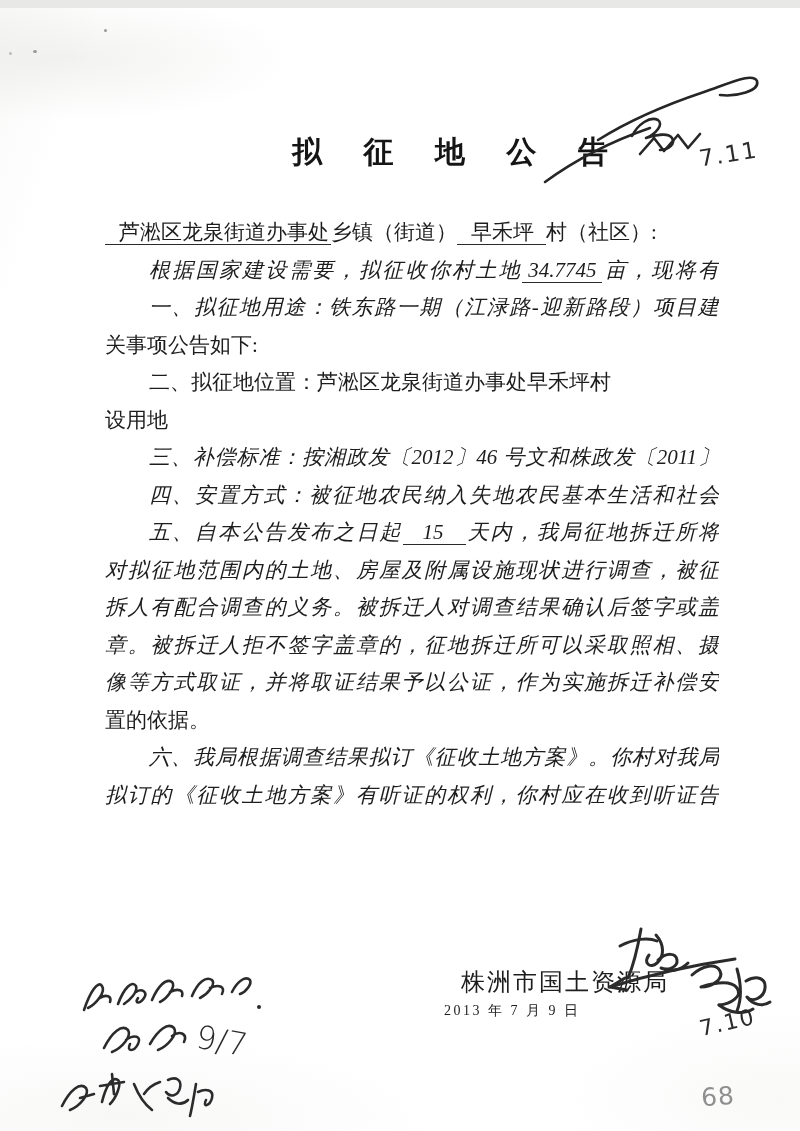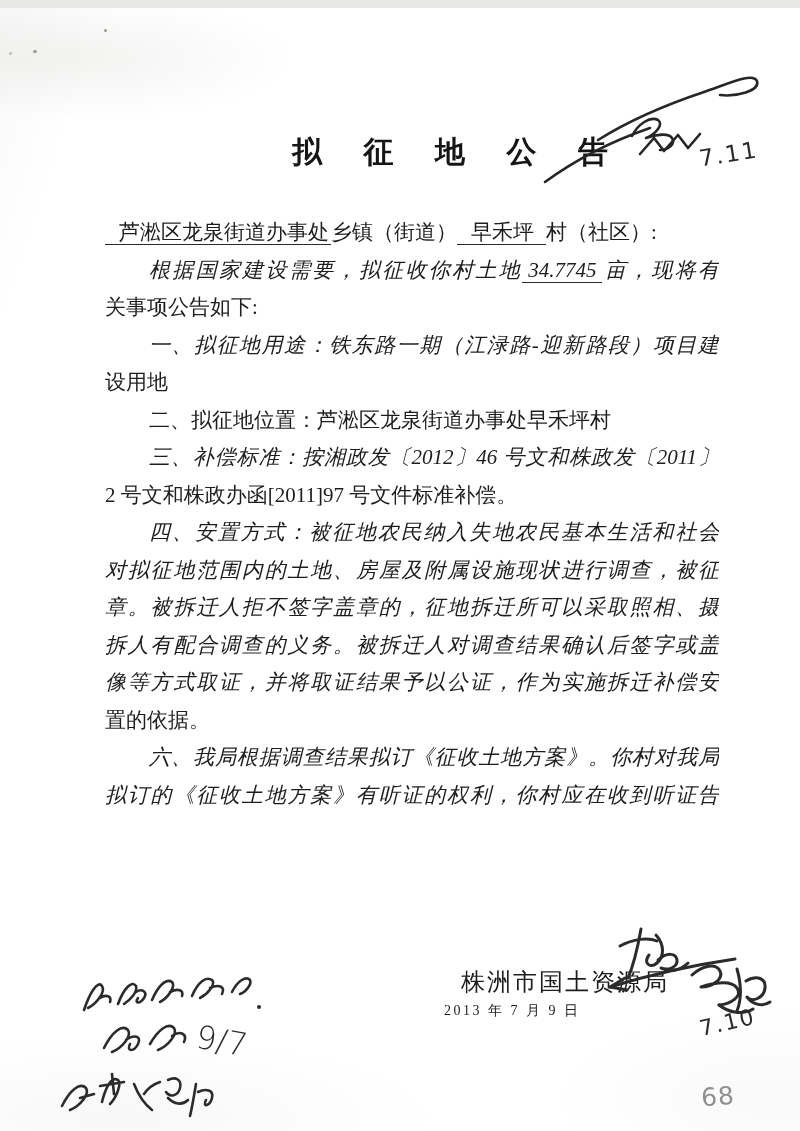--- a/index.html
+++ b/index.html
@@ -59,30 +59,30 @@
   <div class="texture"></div>
   <span class="speck s1"></span>
   <span class="speck s2"></span>
   <span class="speck s3"></span>
 
   <h1 class="title">拟 征 地 公 告</h1>
 
   <div class="doc-body" id="doc-body">
       <div class="line"><span class="seg u" style="padding-left: 14px; padding-right: 2px;">芦淞区龙泉街道办事处</span><span class="seg">乡镇（街道）</span><span class="seg u" style="padding-left: 14px; padding-right: 12px;">早禾坪</span><span class="seg">村（社区）:</span></div>
       <div class="line justify indent"><span class="seg">根据国家建设需要，拟征收你村土地</span><span class="seg u" style="padding-left: 6px; padding-right: 6px;">34.7745</span><span class="seg">亩，现将有</span></div>
+      <div class="line justify indent"><span class="seg">一、拟征地用途：铁东路一期（江渌路-迎新路段）项目建</span></div>
       <div class="line"><span class="seg">关事项公告如下:</span></div>
-      <div class="line justify indent"><span class="seg">一、拟征地用途：铁东路一期（江渌路-迎新路段）项目建</span></div>
+      <div class="line indent"><span class="seg">二、拟征地位置：芦淞区龙泉街道办事处早禾坪村</span></div>
       <div class="line"><span class="seg">设用地</span></div>
-      <div class="line indent"><span class="seg">二、拟征地位置：芦淞区龙泉街道办事处早禾坪村</span></div>
       <div class="line justify indent"><span class="seg">三、补偿标准：按湘政发〔2012〕46 号文和株政发〔2011〕</span></div>
-      <div class="line"><span class="seg">2 号文和株政办函[2011]97 号文件标准补偿。</span></div>
       <div class="line justify indent"><span class="seg">四、安置方式：被征地农民纳入失地农民基本生活和社会</span></div>
+      <div class="line justify indent"><span class="seg">五、自本公告发布之日起</span><span class="seg u" style="padding-left: 20px; padding-right: 22px;">15</span><span class="seg">天内，我局征地拆迁所将</span></div>
       <div class="line justify"><span class="seg">对拟征地范围内的土地、房屋及附属设施现状进行调查，被征</span></div>
+      <div class="line justify"><span class="seg">拆人有配合调查的义务。被拆迁人对调查结果确认后签字或盖</span></div>
       <div class="line justify"><span class="seg">章。被拆迁人拒不签字盖章的，征地拆迁所可以采取照相、摄</span></div>
-      <div class="line justify"><span class="seg">拆人有配合调查的义务。被拆迁人对调查结果确认后签字或盖</span></div>
       <div class="line justify"><span class="seg">像等方式取证，并将取证结果予以公证，作为实施拆迁补偿安</span></div>
       <div class="line"><span class="seg">置的依据。</span></div>
       <div class="line justify indent"><span class="seg">六、我局根据调查结果拟订《征收土地方案》。你村对我局</span></div>
       <div class="line justify"><span class="seg">拟订的《征收土地方案》有听证的权利，你村应在收到听证告</span></div>
     </div>
 
   <div class="signoff-authority">株洲市国土资源局</div>
   <div class="signoff-date">2013 年  7 月 9 日</div>
 
   <svg class="hw-overlay" width="800" height="1131" viewBox="0 0 800 1131">

